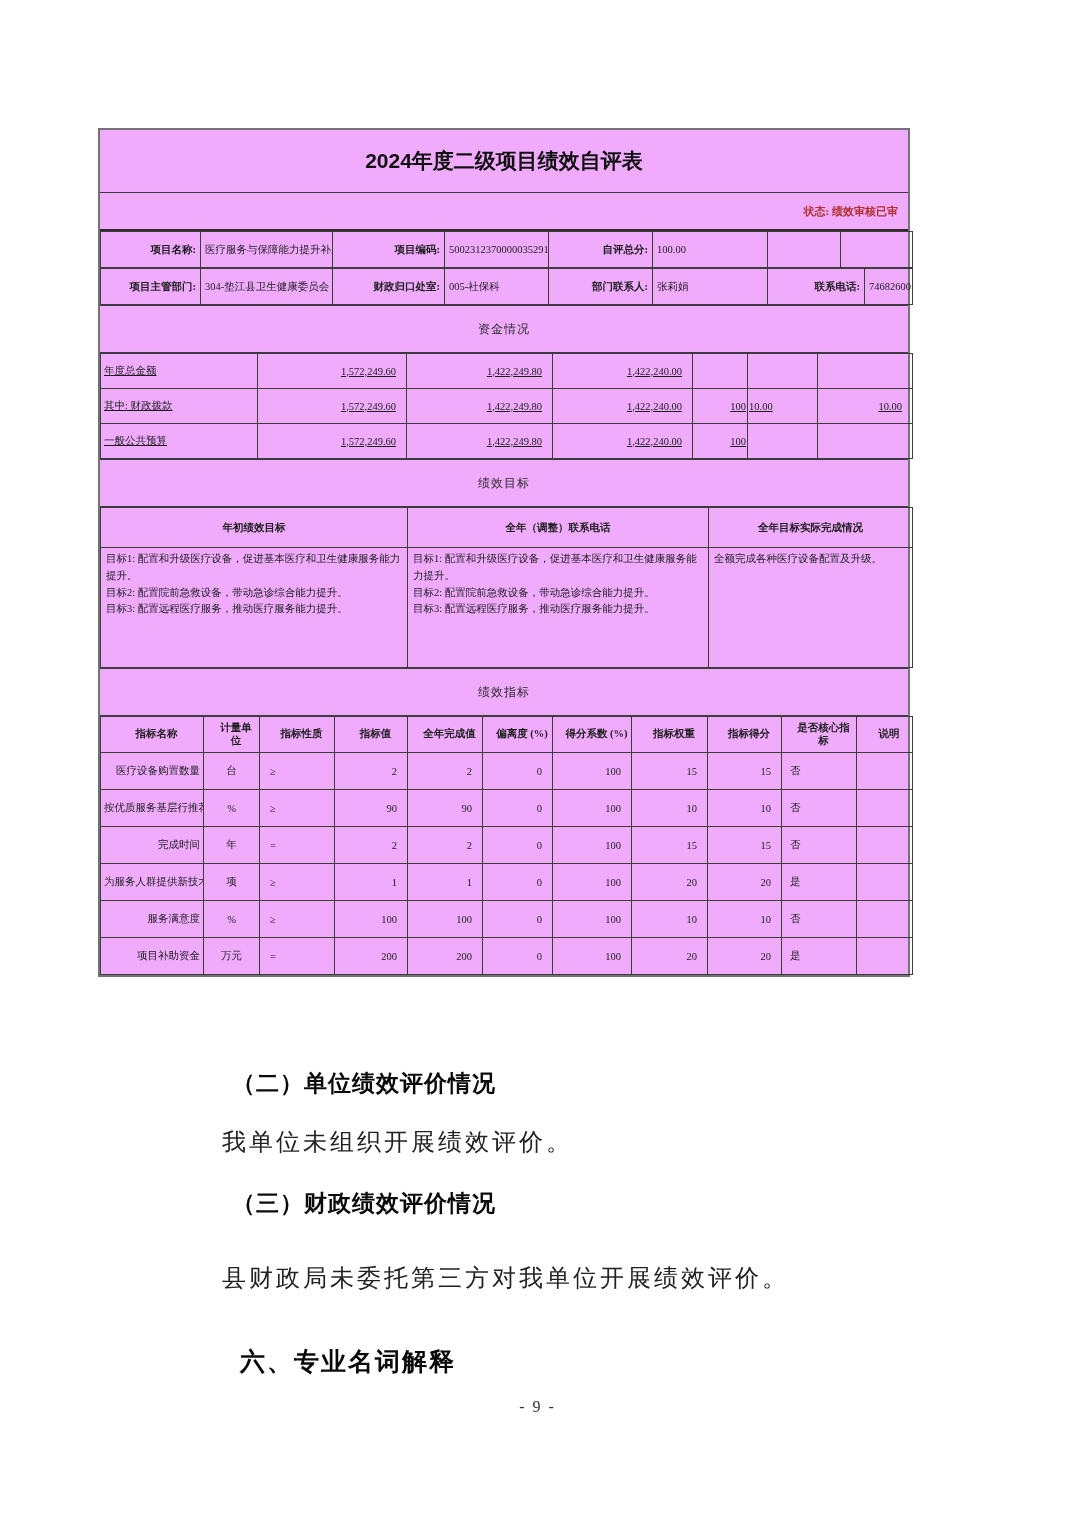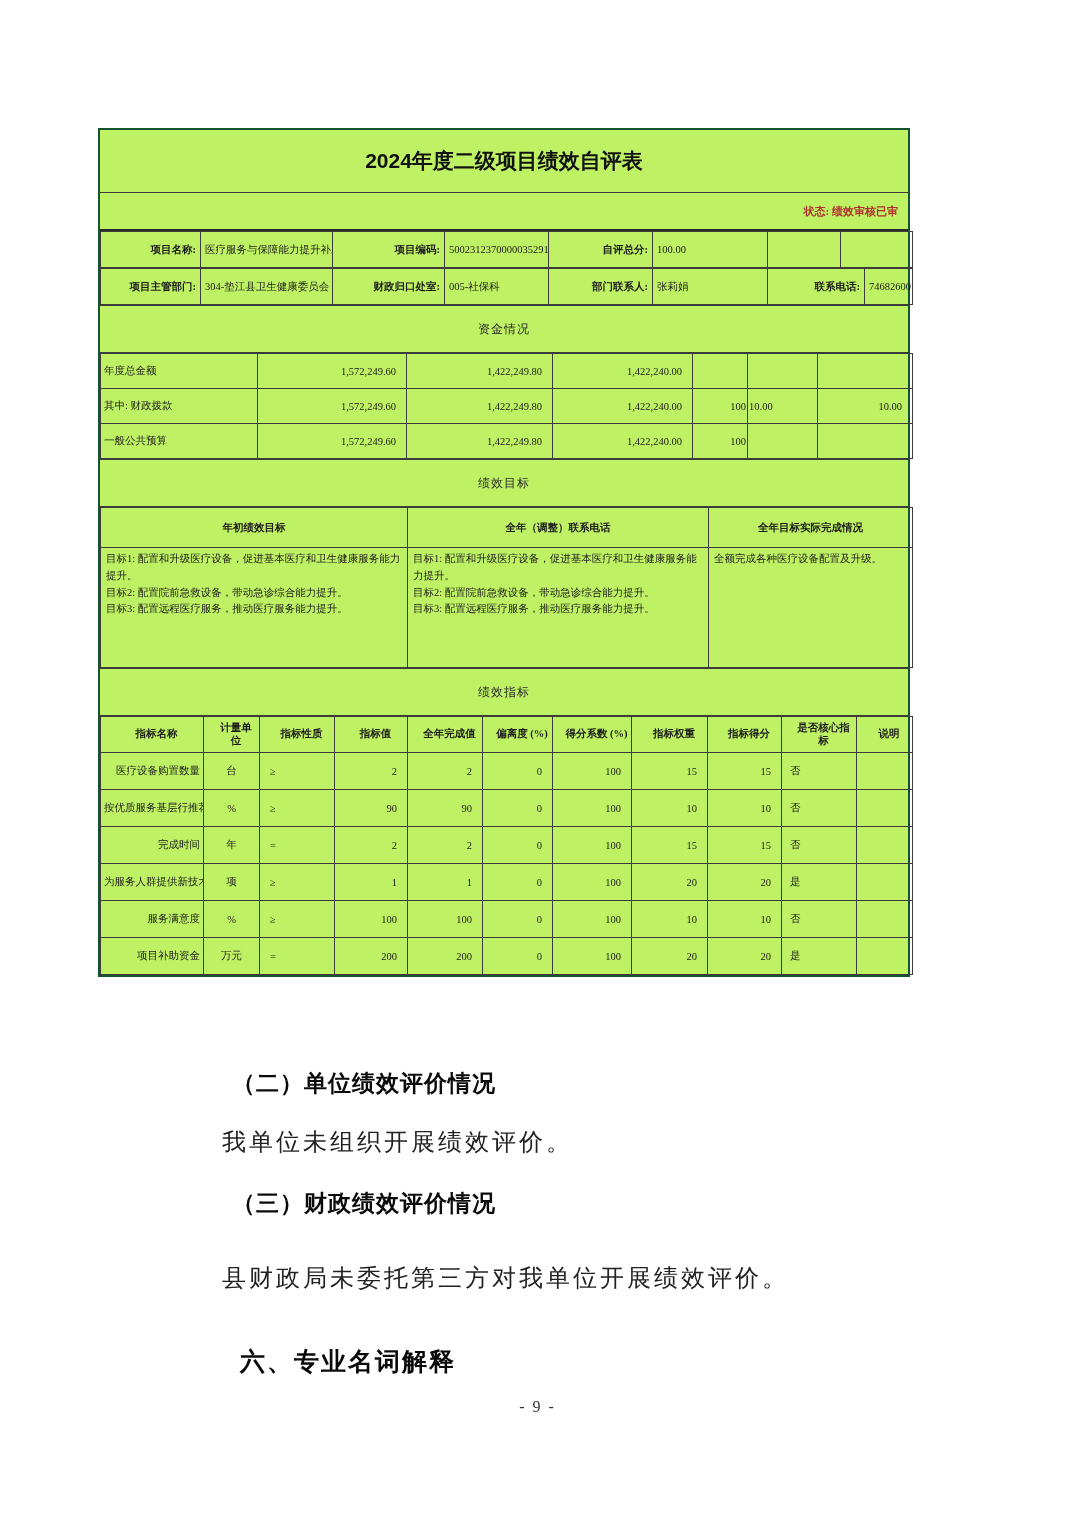--- a/index.html
+++ b/index.html
@@ -3,21 +3,21 @@
 <meta charset="utf-8">
 <style>
   html,body{margin:0;padding:0;}
   body{
     width:1075px;height:1520px;position:relative;background:#ffffff;
     font-family:"Liberation Serif","DejaVu Serif",serif;color:#1c1c1c;
     overflow:hidden;
   }
   .report{
     position:absolute;left:98px;top:128px;width:812px;
-    border:2px solid #14532d;background:#bef264;box-sizing:border-box;
+    border:2px solid #737373;background:#f0abfc;box-sizing:border-box;
   }
   .t-title{
     height:62px;line-height:62px;text-align:center;
     font-family:"Liberation Sans","DejaVu Sans",sans-serif;
     font-weight:bold;font-size:21px;color:#111;
     border-bottom:1px solid #3c3c3c;
   }
   .t-status{
     height:36px;line-height:36px;text-align:right;padding-right:10px;
     font-size:11px;font-weight:bold;color:#b03030;
@@ -31,21 +31,21 @@
   }
   .lbl{font-weight:bold;text-align:right;padding-right:4px;}
   .val{text-align:left;padding-left:4px;}
   .info td{height:36px;}
   .section-bar{
     height:46px;line-height:46px;text-align:center;font-size:12px;
     color:#2a2a2a;border-top:1px solid #3c3c3c;border-bottom:1px solid #3c3c3c;
     letter-spacing:1px;
   }
   .fund-head td{height:42px;text-align:center;font-weight:bold;}
-  .fund td{height:35px;}
+  .fund td{height:35px;text-decoration:underline;}
   .num{text-align:right;padding-right:10px;}
   .num-tight{text-align:right;padding-right:1px;}
   .left-tight{text-align:left;padding-left:1px;}
   .goal-head td{height:40px;text-align:center;font-weight:bold;margin-top:48px;}
   .goals td{height:120px;vertical-align:top;white-space:normal;
     padding:3px 5px;line-height:1.6;}
   .ind-head td{height:36px;text-align:center;font-weight:bold;white-space:normal;line-height:1.2;padding-left:12px;}
   .ind td{height:37px;}
   .name-cell{text-align:right;padding-left:3px;}
   .unit-cell{text-align:center;}

